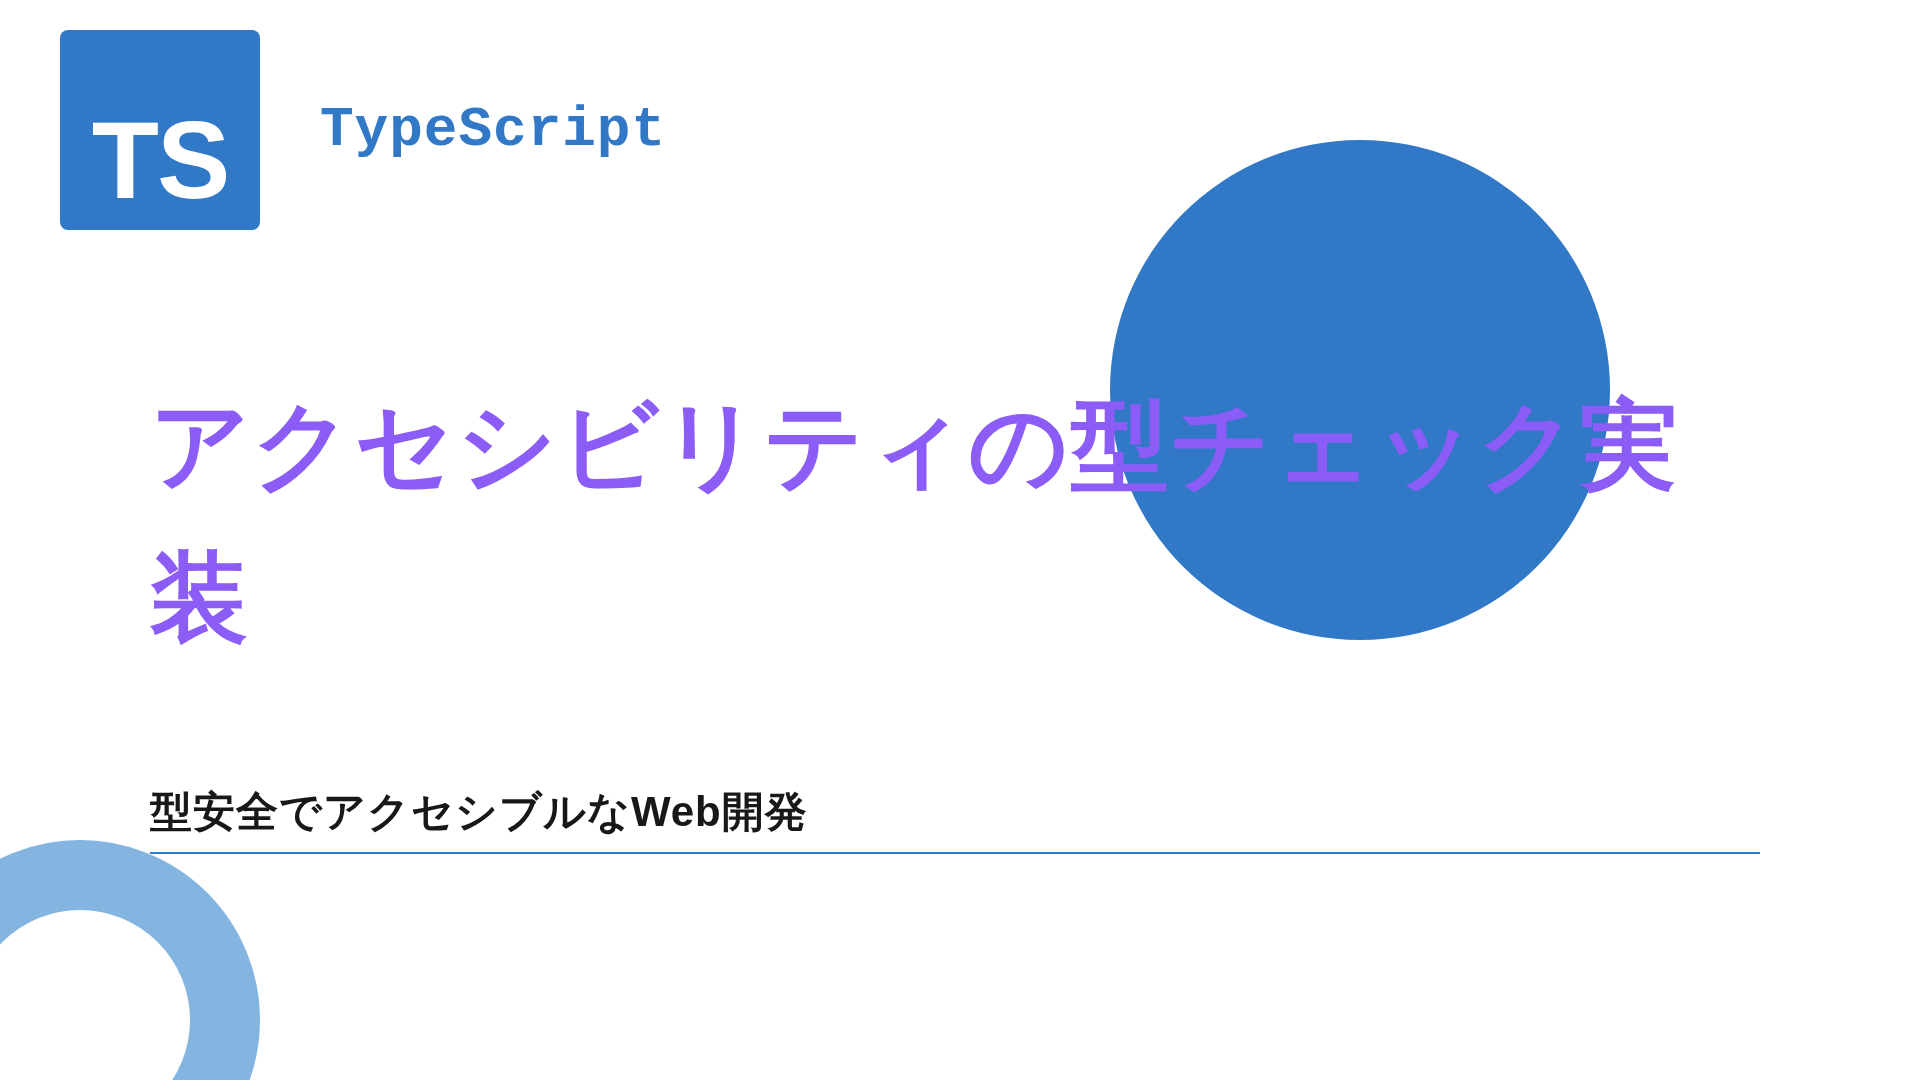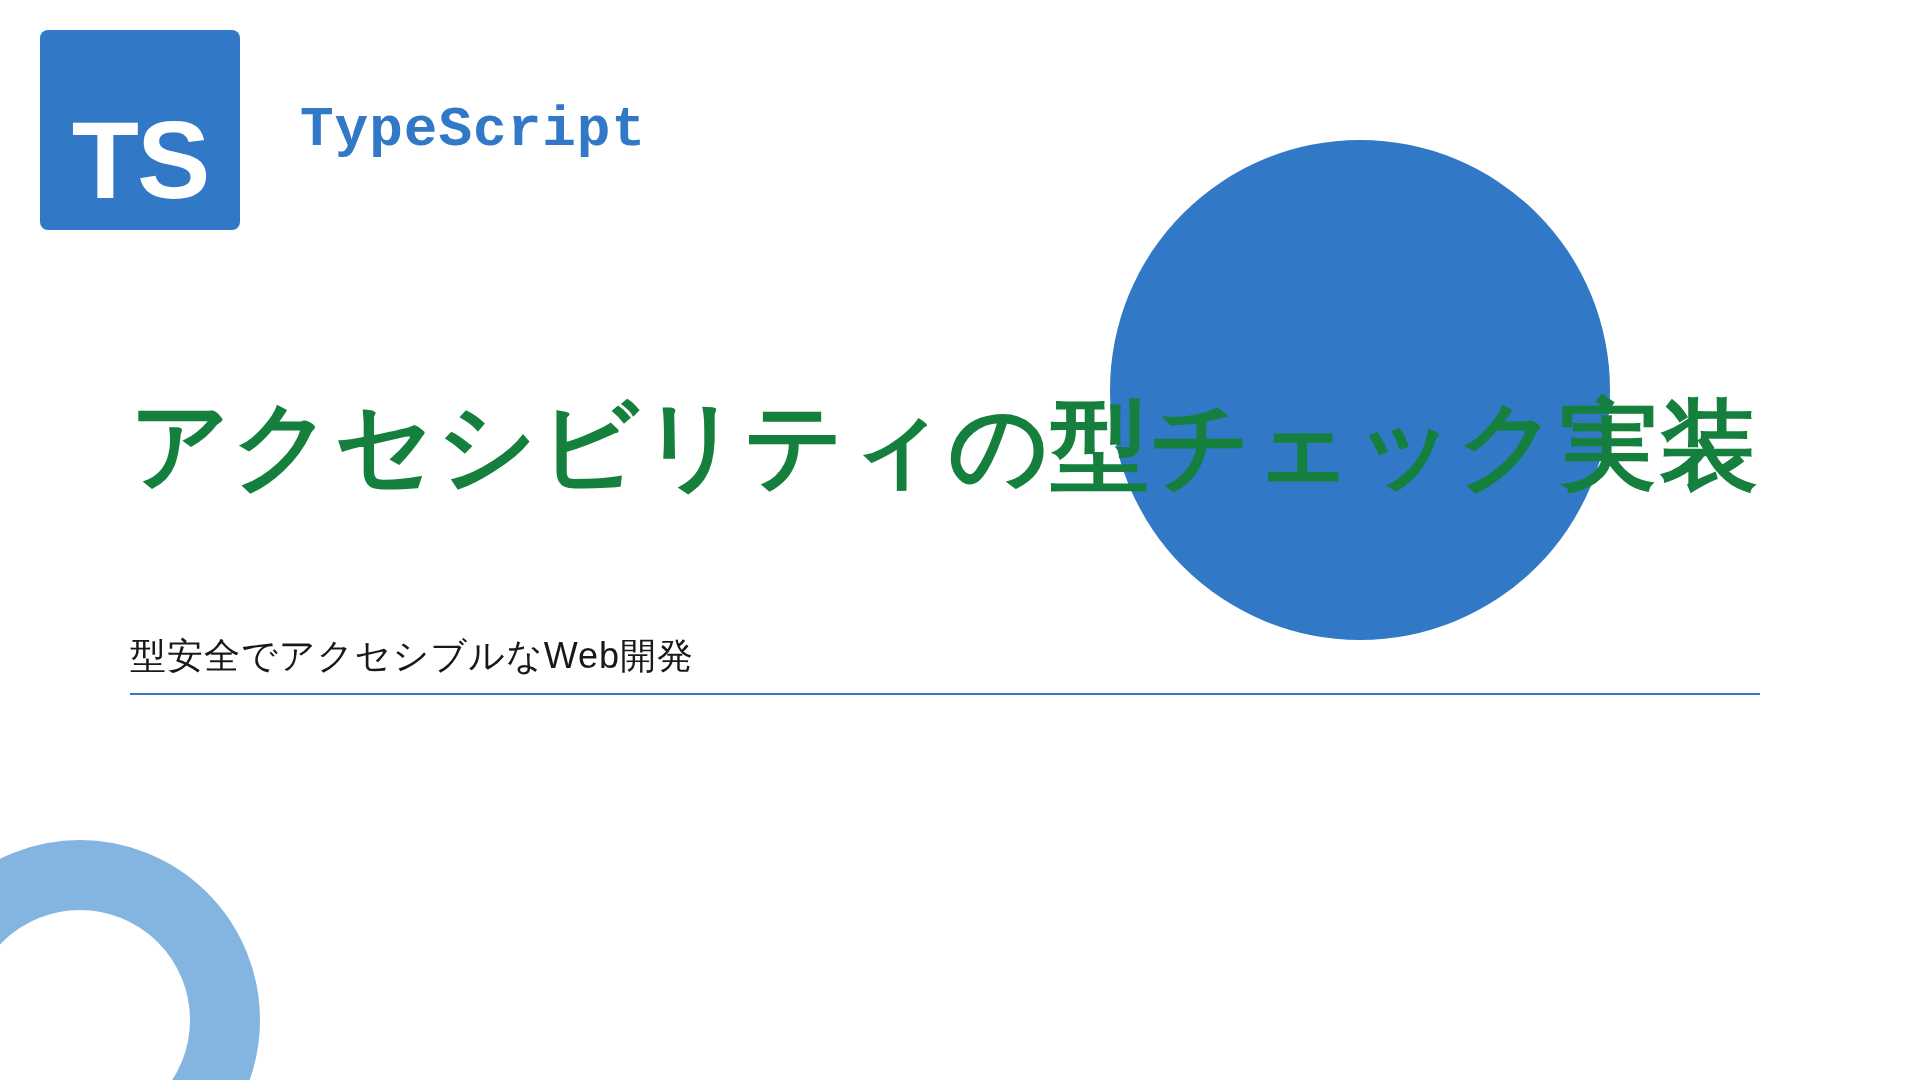--- a/index.html
+++ b/index.html
@@ -12,21 +12,21 @@
       height: 1080px;
       background: #ffffff;
       font-family: "Hiragino Sans", "Hiragino Kaku Gothic ProN", "Yu Gothic", "Meiryo", sans-serif;
       position: relative;
       overflow: hidden;
     }
     .slide {
       width: 100%;
       height: 100%;
       position: relative;
-      padding: 30px 120px 50px 40px;
+      padding: 30px 120px 50px 60px;
     }
     .logo-row {
       display: flex;
       align-items: center;
       gap: 60px;
     }
     .ts-logo {
       width: 200px;
       height: 200px;
       background: #3178c6;
@@ -45,42 +45,42 @@
       line-height: 1;
     }
     .logo-label {
       color: #3178c6;
       font-size: 56px;
       font-weight: 600;
       font-family: "Consolas", "Menlo", "Courier New", monospace;
       letter-spacing: 1px;
     }
     .title {
-      color: #15803d;
+      color: #8b5cf6;
       font-size: 98px;
       font-weight: 700;
       margin-top: 140px;
       margin-left: 90px;
       margin-right: 40px;
       line-height: 1.55;
       letter-spacing: 2px;
       position: relative;
       z-index: 2;
     }
     .subtitle-wrap {
       margin-top: 110px;
       margin-left: 90px;
       margin-right: 40px;
       padding-bottom: 12px;
       border-bottom: 2px solid #3178c6;
     }
     .subtitle {
       color: #18181b;
-      font-size: 36px;
-      font-weight: 400;
+      font-size: 42px;
+      font-weight: 700;
       letter-spacing: 1px;
     }
     .circle-solid {
       position: absolute;
       width: 500px;
       height: 500px;
       background: #3178c6;
       border-radius: 50%;
       top: 140px;
       right: 310px;

